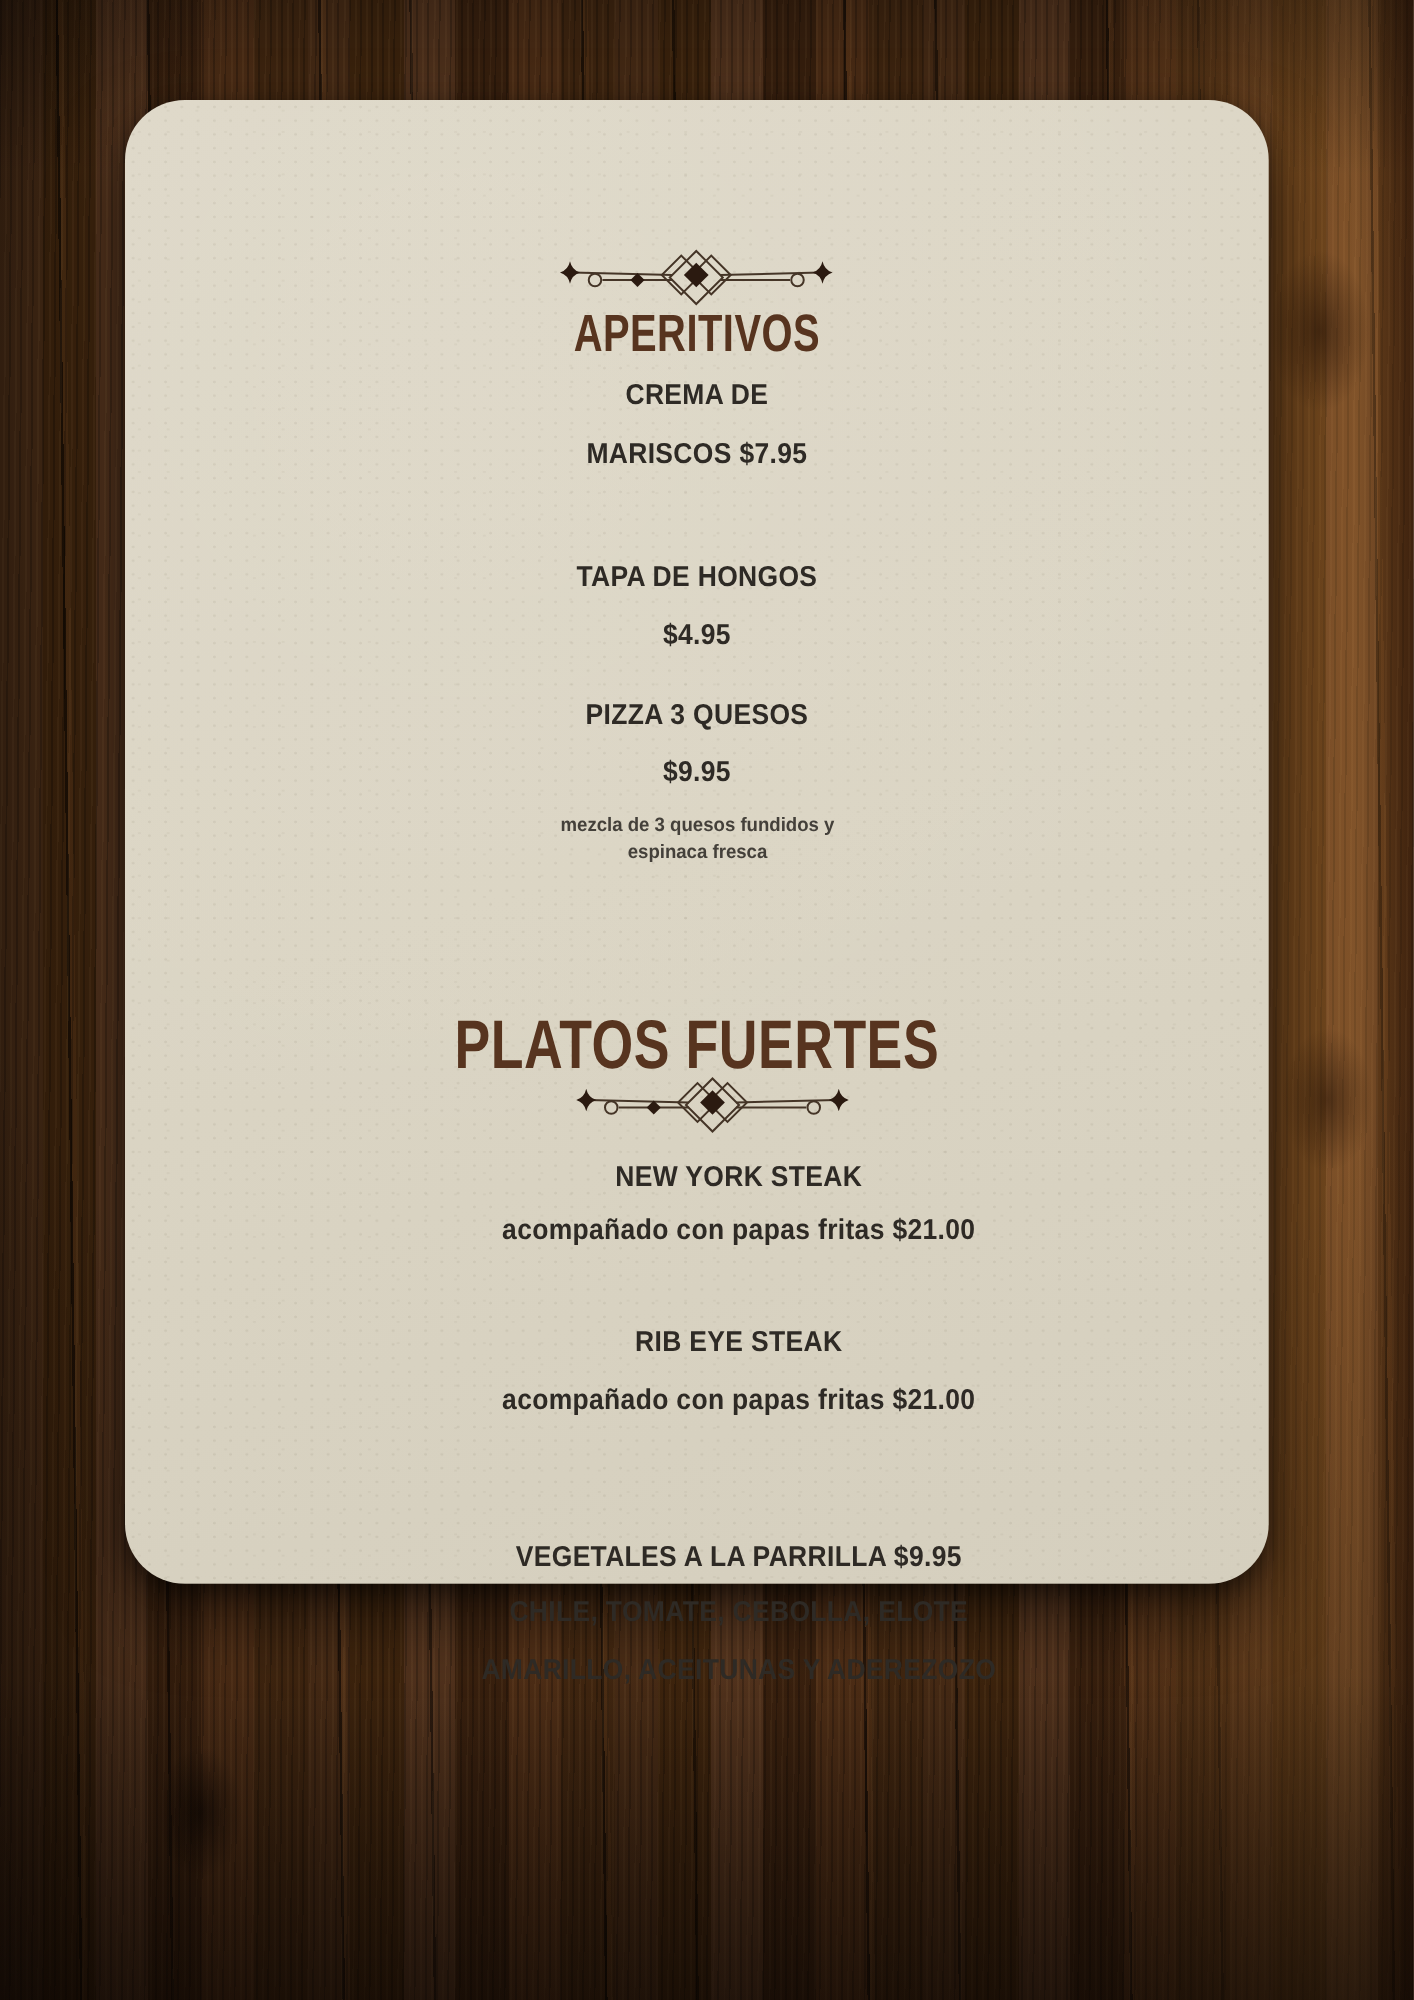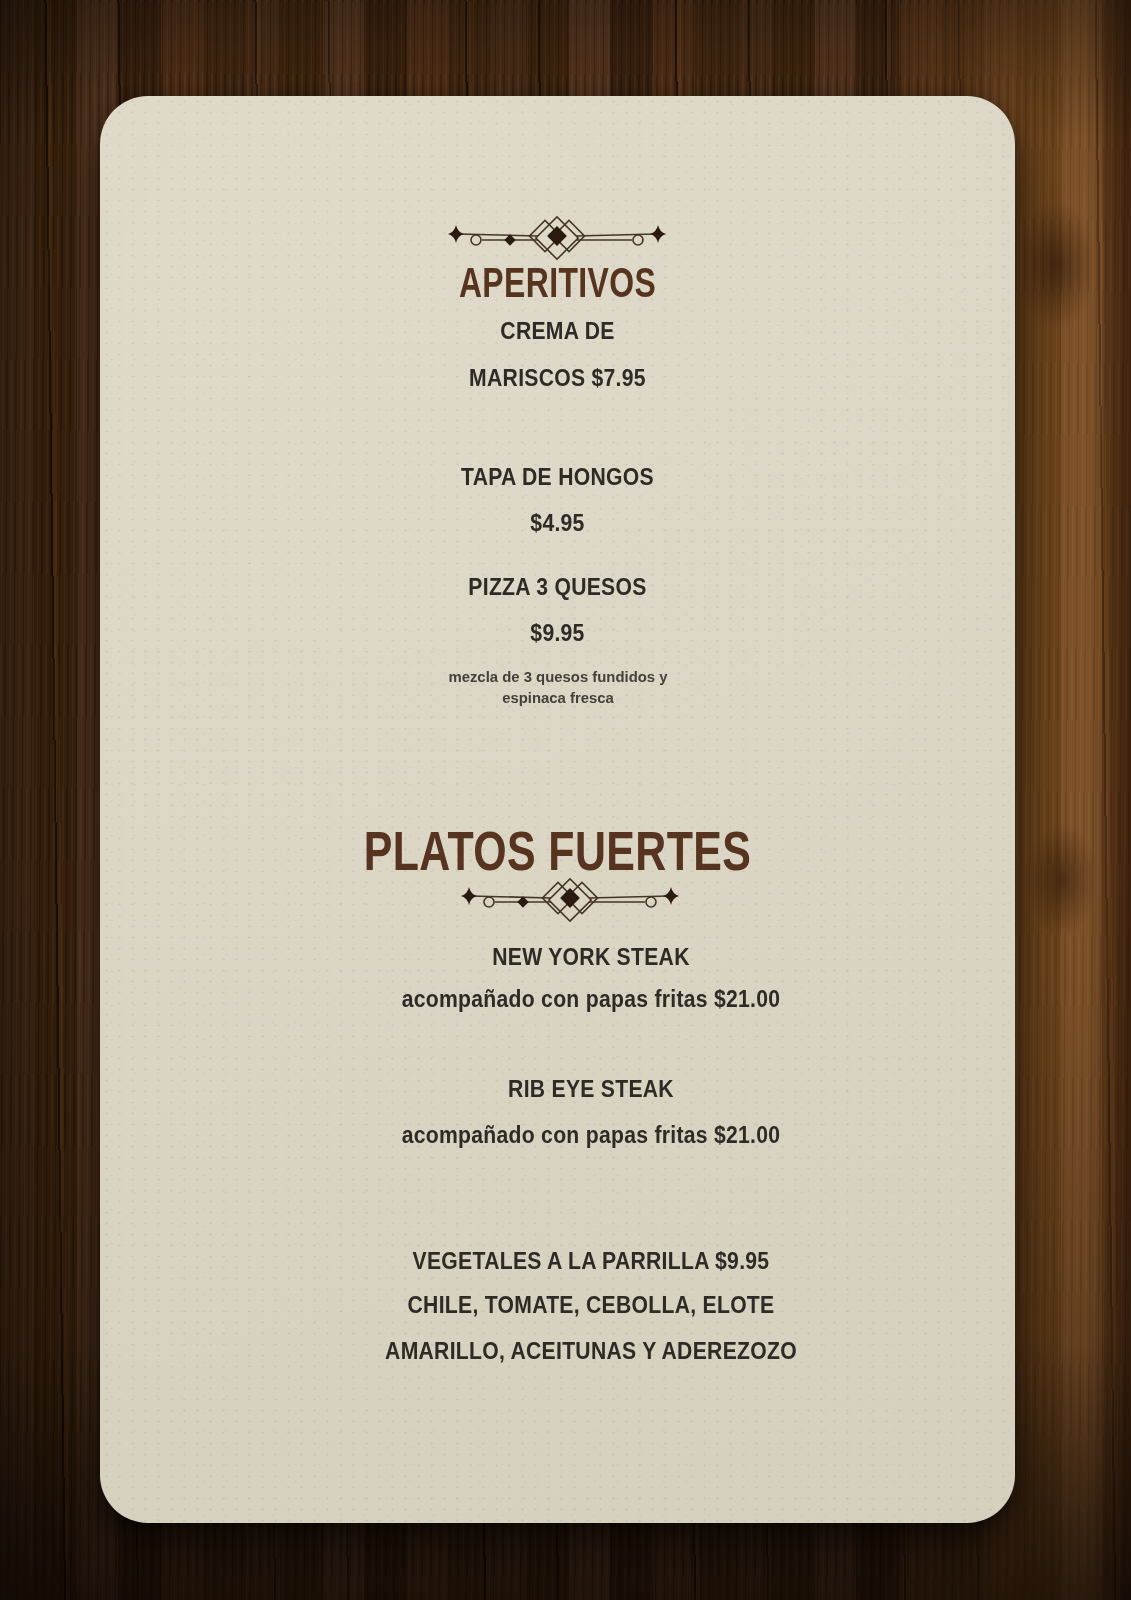--- a/index.html
+++ b/index.html
@@ -24,21 +24,21 @@
       linear-gradient(90deg, rgba(0,0,0,0.38) 0px, rgba(0,0,0,0.10) 90px, rgba(0,0,0,0) 180px, rgba(0,0,0,0) 880px, rgba(196,124,54,0.25) 1000px, rgba(210,140,62,0.32) 1085px, rgba(60,30,10,0.35) 1131px),
       
       repeating-linear-gradient(90.4deg, rgba(0,0,0,0.22) 0px, rgba(0,0,0,0.22) 1.5px, rgba(0,0,0,0) 1.5px, rgba(0,0,0,0) 5px, rgba(255,200,130,0.06) 5px, rgba(255,200,130,0.06) 6.5px, rgba(0,0,0,0) 6.5px, rgba(0,0,0,0) 9px),
       
       repeating-linear-gradient(89.3deg, rgba(0,0,0,0) 0px, rgba(0,0,0,0) 64px, rgba(5,2,0,0.55) 64px, rgba(5,2,0,0.55) 66px, rgba(130,80,38,0.25) 66px, rgba(130,80,38,0.25) 70px, rgba(0,0,0,0) 70px, rgba(0,0,0,0) 137px, rgba(5,2,0,0.50) 137px, rgba(5,2,0,0.50) 139px, rgba(0,0,0,0) 139px, rgba(0,0,0,0) 210px),
       
       repeating-linear-gradient(90deg, #4f3018 0px, #4f3018 34px, #44280f 34px, #44280f 77px, #5a3820 77px, #5a3820 118px, #3f2410 118px, #3f2410 161px, #553218 161px, #553218 203px, #472a12 203px, #472a12 246px);
   }
   
   .card{
-    position:absolute;left:100px;top:96px;width:915px;height:1427px;
+    position:absolute;left:100px;top:80px;width:915px;height:1187px;
     border-radius:48px;
     background-color:#dcd6c5;
     background-image:
       radial-gradient(circle at 30% 18%, rgba(255,255,250,0.06), rgba(0,0,0,0) 60%),
       radial-gradient(rgba(110,100,80,0.10) 1px, rgba(0,0,0,0) 1.6px),
       radial-gradient(rgba(130,120,100,0.08) 1px, rgba(0,0,0,0) 1.6px),
       linear-gradient(165deg, #ded8c8 0%, #dbd5c4 50%, #d5cfbe 100%);
     background-size:100% 100%, 13px 11px, 23px 17px, 100% 100%;
     box-shadow:0 25px 55px rgba(0,0,0,0.55), 0 6px 18px rgba(0,0,0,0.40);
   }

